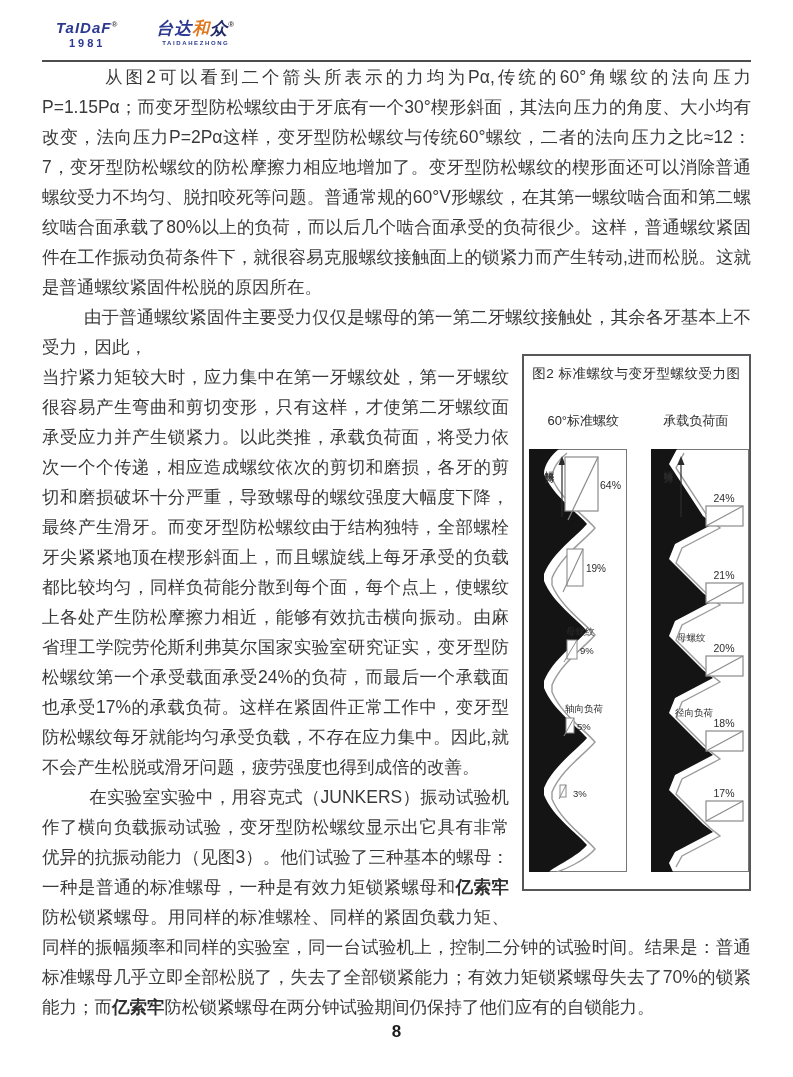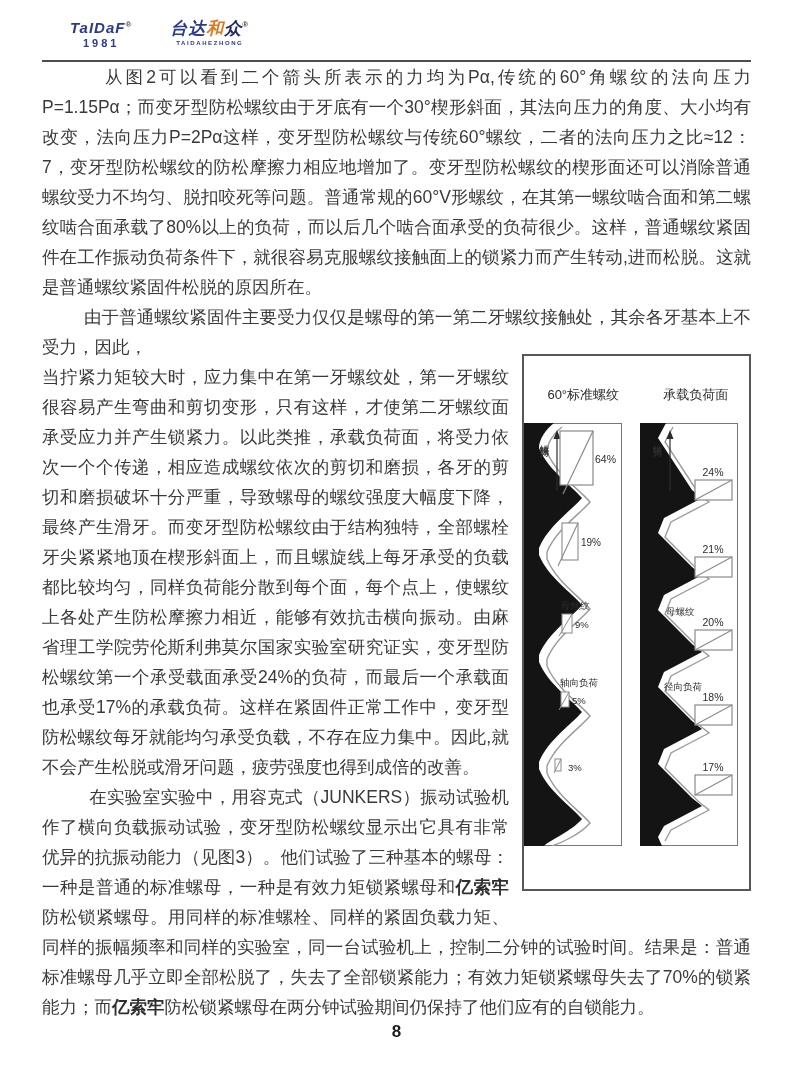--- a/index.html
+++ b/index.html
@@ -8,21 +8,21 @@
     background:#ffffff;color:#3a3a3a;
     font-family:"Liberation Sans","DejaVu Sans",sans-serif;
   }
   .page{padding:0 42px;}
   
   .header{
     display:flex;align-items:flex-start;
     padding-top:20px;height:40px;
     border-bottom:2.5px solid #4d4d4d;
   }
-  .logo1{display:flex;flex-direction:column;align-items:center;margin-left:28px;line-height:1;}
+  .logo1{display:flex;flex-direction:column;align-items:center;margin-left:14px;line-height:1;}
   .logo1 .word{font-weight:bold;font-style:italic;font-size:15px;color:#2b3990;letter-spacing:1px;}
   .logo1 .word sup{font-size:8px;font-style:normal;color:#444;}
   .logo1 .year{font-size:11px;font-weight:bold;color:#2b3990;letter-spacing:3px;margin-top:3px;}
   .logo2{display:flex;flex-direction:column;align-items:center;margin-left:38px;line-height:1;}
   .logo2 .chars{font-weight:bold;font-style:italic;font-size:17px;letter-spacing:1px;}
   .logo2 .chars sup{font-size:8px;font-style:normal;color:#444;}
   .logo2 .sub{font-size:6px;font-weight:bold;color:#2b3990;letter-spacing:1.6px;margin-top:3px;}
   .c-blue{color:#2b3990;} .c-orange{color:#e07820;} .c-navy{color:#1f2a66;}
   .company{
     margin-left:auto;margin-right:6px;
@@ -42,21 +42,21 @@
     float:right;width:229px;height:537px;box-sizing:border-box;
     margin:-8px 0 34px 13px;
     border:2px solid #57575a;background:#fff;
   }
   .fig-title{
     font-size:13.5px;color:#2b2b2b;text-align:center;
     margin-top:10px;letter-spacing:.5px;white-space:nowrap;line-height:1.2;
   }
   .fig-headers{display:flex;margin-top:24px;}
   .fig-headers div{flex:1;text-align:center;font-size:13px;color:#2b2b2b;padding-left:6px;}
-  .fig-panels{display:flex;justify-content:flex-start;gap:18px;margin-top:13px;}
+  .fig-panels{display:flex;justify-content:flex-end;gap:24px;margin-top:13px;}
   .panel{display:block;}
   
   .pageno{
     position:absolute;left:0;top:1022px;width:100%;
     text-align:center;font-size:17px;font-weight:bold;color:#1c1c1c;
   }
   svg text{fill:#2c2c2c;}
   .vtext{writing-mode:vertical-rl;text-orientation:upright;letter-spacing:1px;}
 </style>
 </head>
@@ -75,20 +75,21 @@
     </div>
   </div>
 
   <div class="bodytext">
     <p class="p2">从图2可以看到二个箭头所表示的力均为Pα,传统的60°角螺纹的法向压力P=1.15Pα；而变牙型防松螺纹由于牙底有一个30°楔形斜面，其法向压力的角度、大小均有改变，法向压力P=2Pα这样，变牙型防松螺纹与传统60°螺纹，二者的法向压力之比≈12：7，变牙型防松螺纹的防松摩擦力相应地增加了。变牙型防松螺纹的楔形面还可以消除普通螺纹受力不均匀、脱扣咬死等问题。普通常规的60°V形螺纹，在其第一螺纹啮合面和第二螺纹啮合面承载了80%以上的负荷，而以后几个啮合面承受的负荷很少。这样，普通螺纹紧固件在工作振动负荷条件下，就很容易克服螺纹接触面上的锁紧力而产生转动,进而松脱。这就是普通螺纹紧固件松脱的原因所在。</p>
     <p class="p3-line1"><span class="indent"></span><span>由于普通螺纹紧固件主要受力仅仅是螺母的第一第二牙螺纹接触处，其余各牙基本上不受力，因此，</span></p>
 
     <div>
 
       <div class="figure">
+        <div class="fig-title">图2  标准螺纹与变牙型螺纹受力图</div>
         <div class="fig-headers">
           <div>60°标准螺纹</div>
           <div>承载负荷面</div>
         </div>
         <div class="fig-panels">
 
           <svg class="panel" width="98" height="423" viewBox="0 0 98 423">
             <rect x="0.5" y="0.5" width="97" height="422" fill="#ffffff" stroke="#777777" stroke-width="1"></rect>
             <path fill="#141414" d="M0,0 H30 C22,6 15,16 15,25 C24,47 48,63 58,75 C48,87 24,103 15,125 C15,127 15,129 15,132 C24,154 48,170 58,182 C48,194 24,210 15,232 C15,234 15,236 15,239 C24,261 48,277 58,289 C48,301 24,317 15,339 C15,341 15,343 15,346 C24,368 48,384 58,396 C48,408 26,417 20,423 L0,423 Z"></path>
             <path fill="none" stroke="#9b9b9b" stroke-width="1.4" transform="translate(8,4)" d="M30,0 C22,6 15,16 15,25 C24,47 48,63 58,75 C48,87 24,103 15,125 C15,127 15,129 15,132 C24,154 48,170 58,182 C48,194 24,210 15,232 C15,234 15,236 15,239 C24,261 48,277 58,289 C48,301 24,317 15,339 C15,341 15,343 15,346 C24,368 48,384 58,396 C48,408 26,417 20,419"></path>

